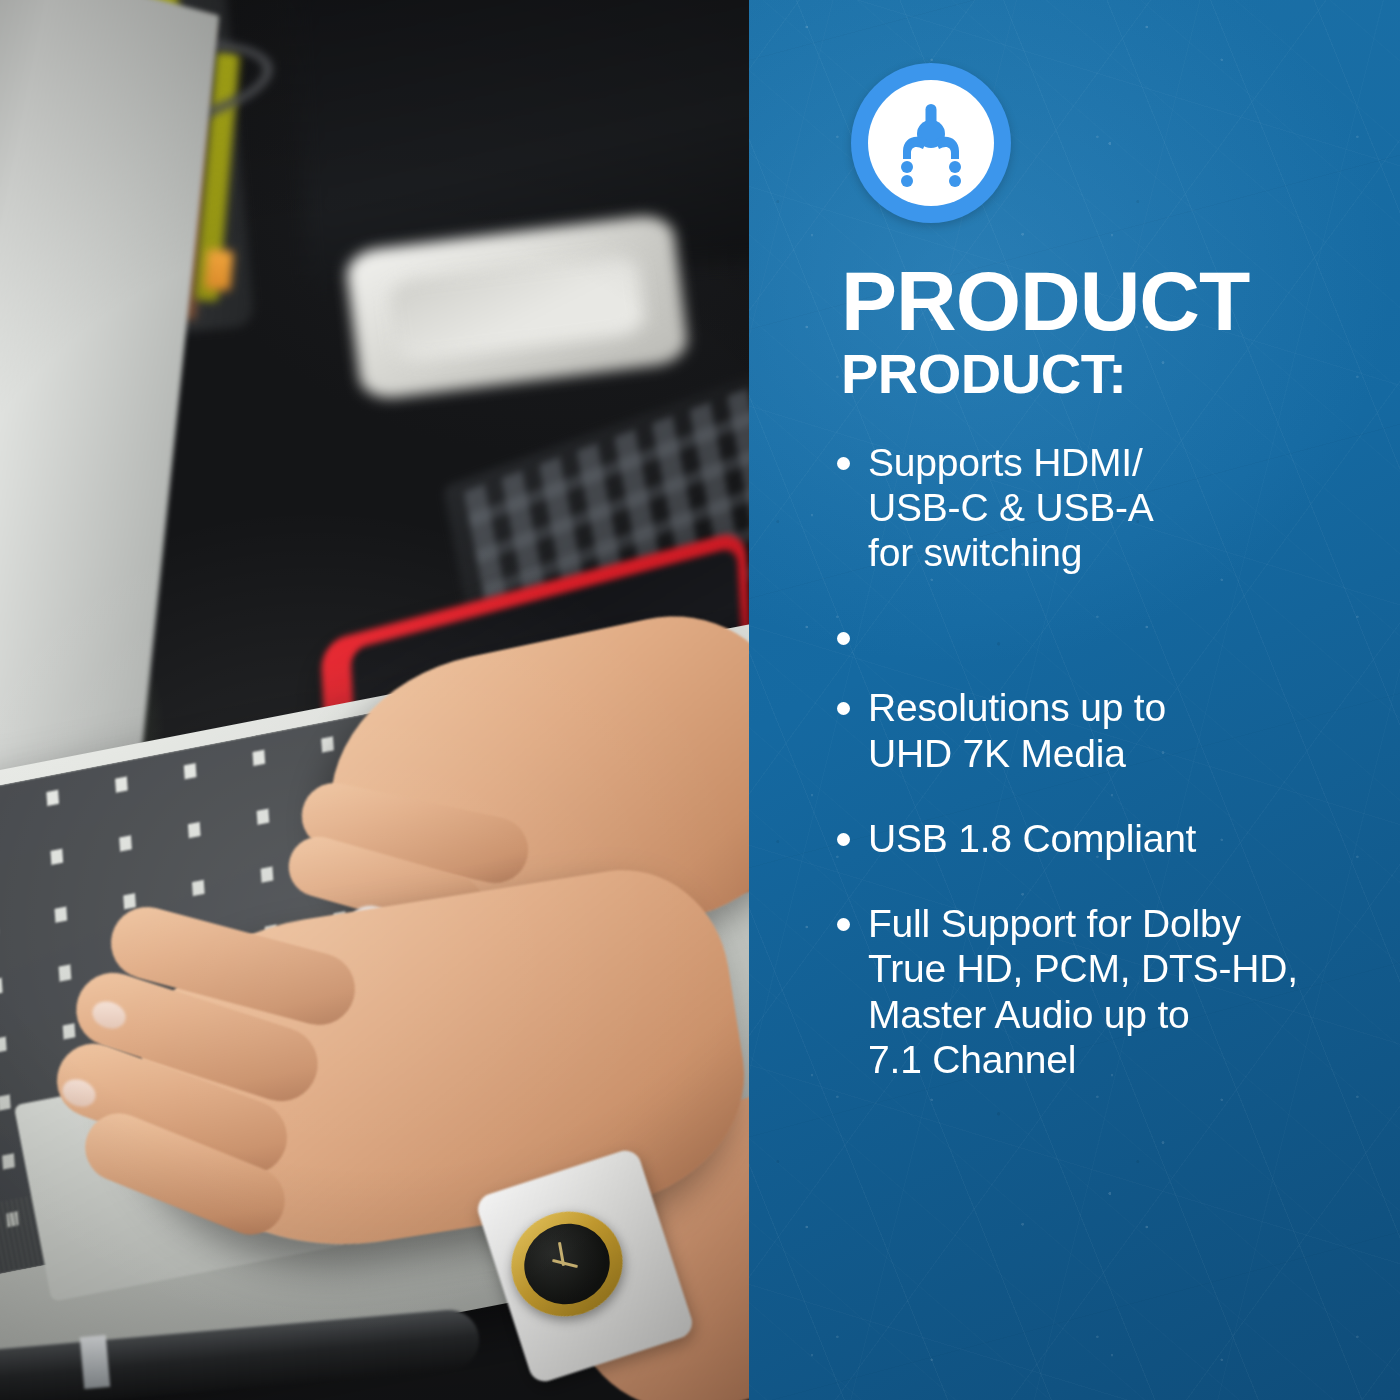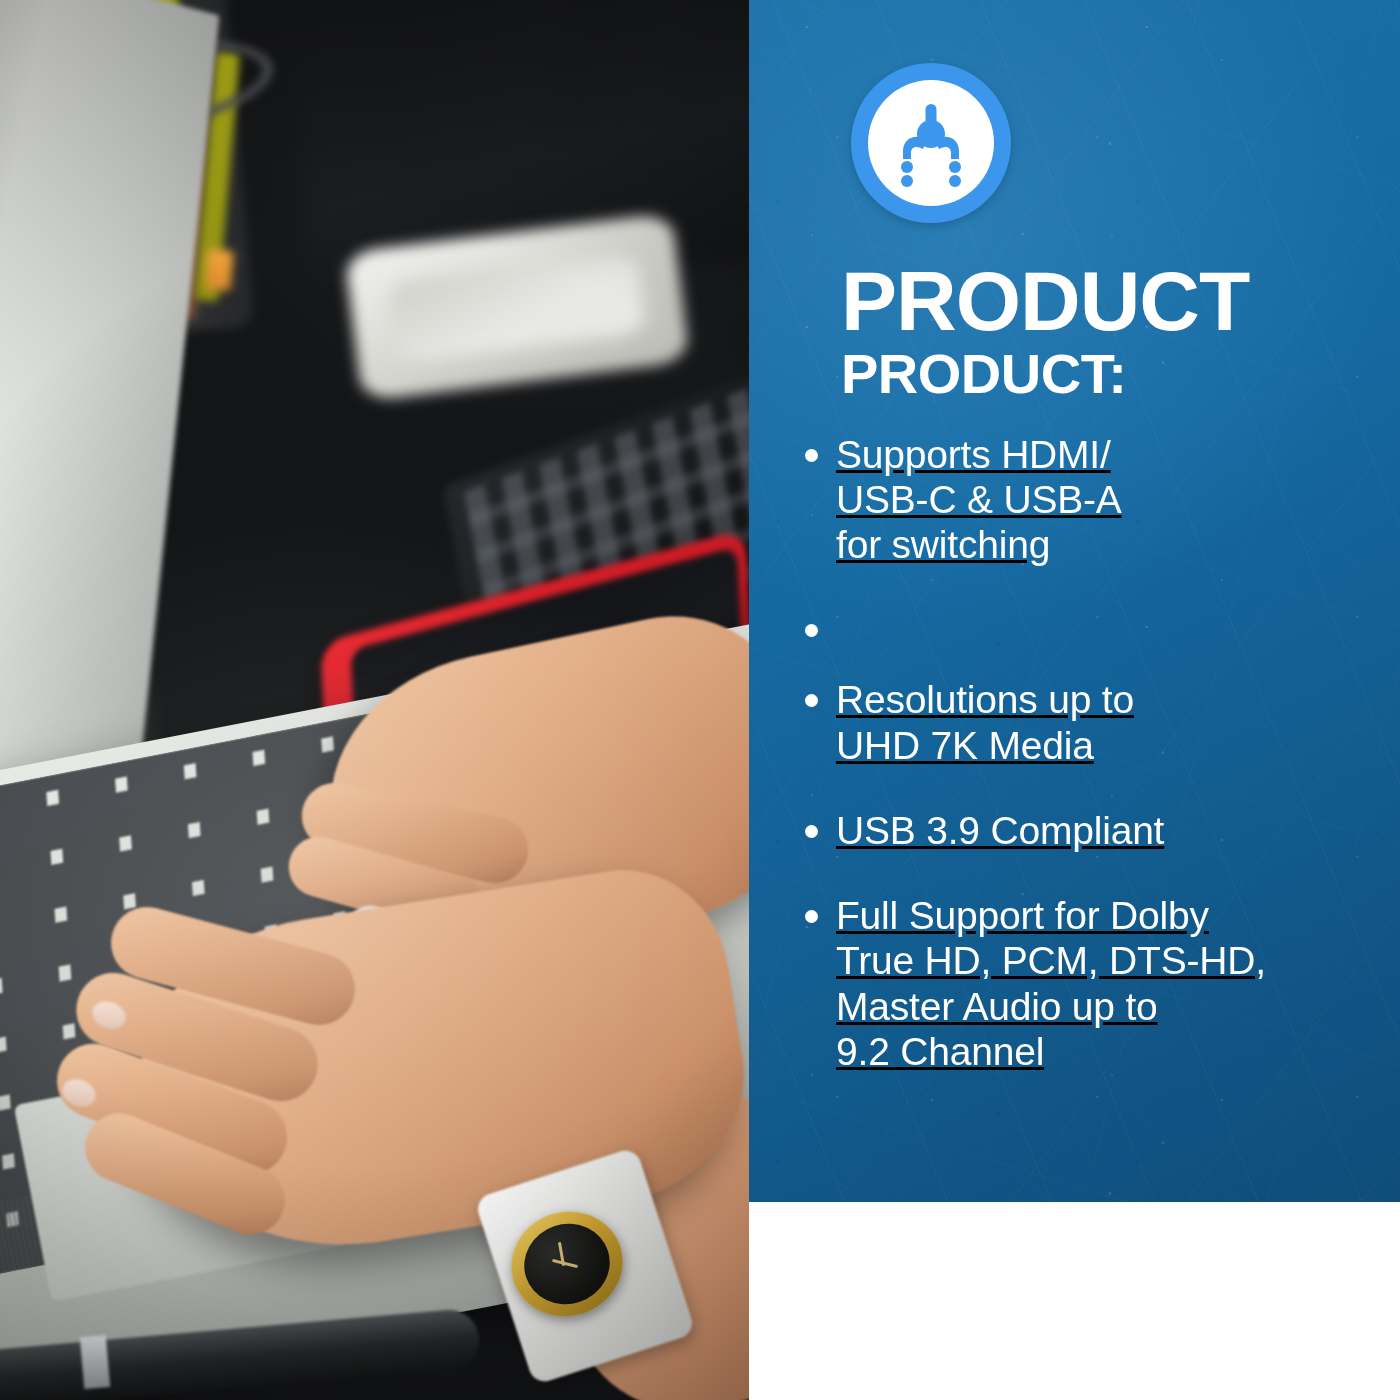--- a/index.html
+++ b/index.html
@@ -325,21 +325,21 @@
     background:
       radial-gradient(ellipse 760px 720px at 42% 66%, rgba(255,255,255,.10) 0%, rgba(0,0,0,0) 58%),
       radial-gradient(ellipse 900px 900px at 50% 50%, rgba(0,0,0,0) 52%, rgba(0,0,0,.34) 100%);
     pointer-events: none;
   }
 
   
   .feature-pane {
     position: relative;
     width: 651px;
-    height: 1202px;
+    height: 1400px;
     overflow: hidden;
     background: #1569A1;
   }
   .pane-grade {
     position: absolute; inset: 0;
     background:
       radial-gradient(ellipse 700px 620px at 32% 20%, rgba(66,150,205,.40) 0%, rgba(0,0,0,0) 62%),
       linear-gradient(152deg, rgba(40,126,178,.40) 0%, rgba(0,0,0,0) 42%, rgba(9,48,82,.50) 100%);
     pointer-events: none;
   }
@@ -413,23 +413,22 @@
     font-weight: 700;
     letter-spacing: -0.5px;
     color: #FFFFFF;
     font-stretch: condensed;
     margin: 4px 0 0 0;
   }
 
   
   .feature-list {
     list-style: none;
-    margin: 28px 0 0 0;
-    padding: 0 36px 0 56px;
-    text-decoration: underline;
+    margin: 36px 0 0 0;
+    padding: 0 36px 0 88px;
   }
   .feature-item {
     position: relative;
     display: flex;
     align-items: flex-start;
     margin-bottom: 40px;
   }
   .feature-item:last-child { margin-bottom: 0; }
   .bullet-dot {
     flex: 0 0 auto;
@@ -550,27 +549,27 @@
         <li class="feature-item">
           <span class="bullet-dot"></span>
         </li>
         <li class="feature-item">
           <span class="bullet-dot"></span>
           <span class="feature-text">Resolutions up to
 UHD 7K Media</span>
         </li>
         <li class="feature-item">
           <span class="bullet-dot"></span>
-          <span class="feature-text">USB 3.9 Compliant</span>
+          <span class="feature-text">USB 1.8 Compliant</span>
         </li>
         <li class="feature-item">
           <span class="bullet-dot"></span>
           <span class="feature-text">Full Support for Dolby
 True HD, PCM, DTS-HD,
 Master Audio up to
-9.2 Channel</span>
+7.1 Channel</span>
         </li>
       </ul>
 
     </div>
   </div>
 
 </div>
 
 </body></html>

